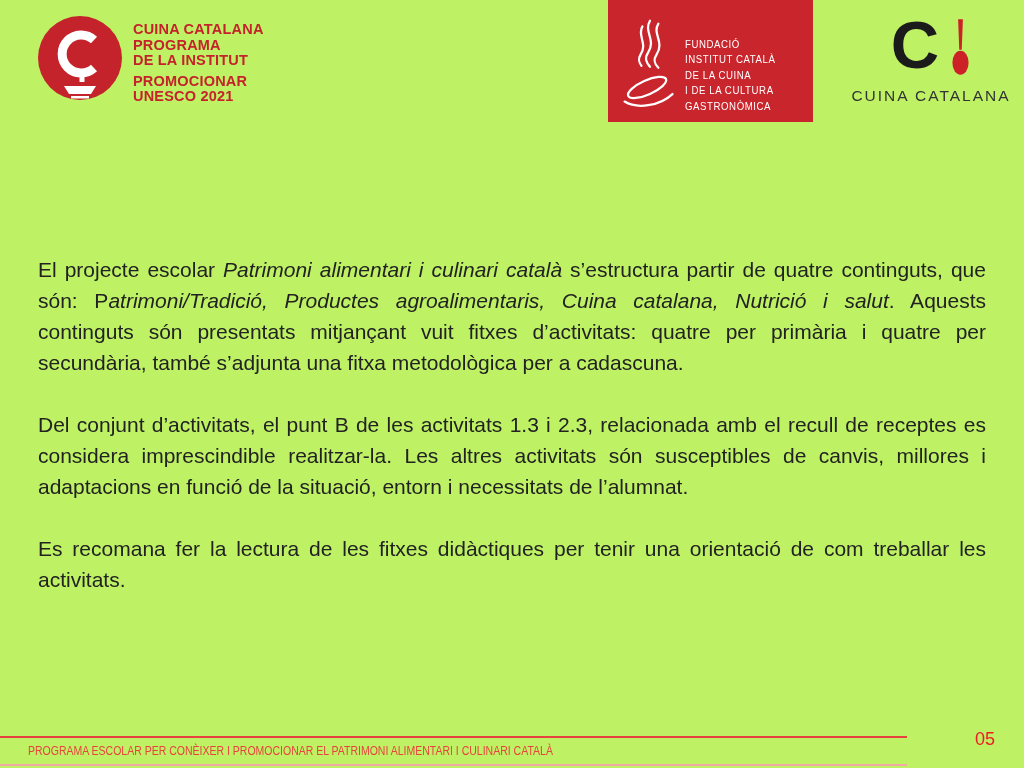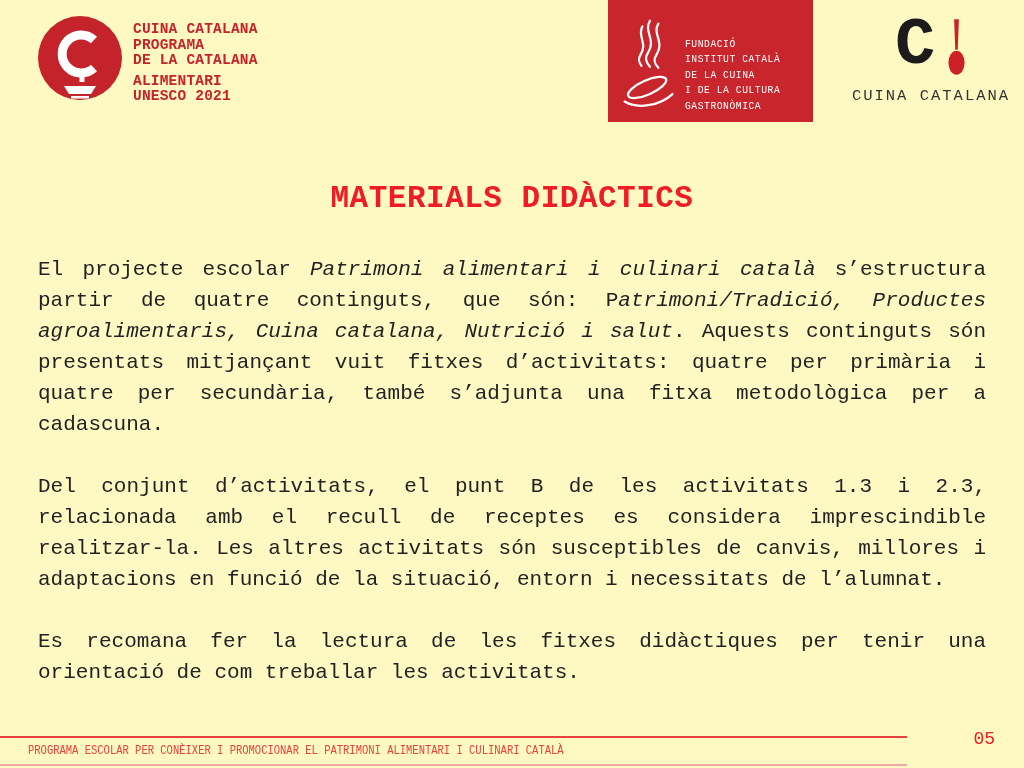--- a/index.html
+++ b/index.html
@@ -1,22 +1,22 @@
 <!DOCTYPE html>
 <html style="--brand-red: #c5232b; --square-red: #c9252c; --title-red: #ee1c25; --footer-red: #e8423e; --spoon-red: #cc2127; --text-dark: #222222; --rule-light: #f0a9a6;"><head>
 <meta charset="utf-8">
 <style>
   * { box-sizing: border-box; }
   html, body { margin: 0; padding: 0; background: #ffffff; }
   .slide {
     position: relative;
     width: 1024px;
     height: 768px;
-    background: #fef9c3;
-    font-family: Liberation Mono, monospace;
+    background: #bef264;
+    font-family: Liberation Sans, sans-serif;
     overflow: hidden;
   }
 
   
   .logo-unesco {
     position: absolute;
     left: 38px;
     top: 13px;
     display: flex;
     align-items: flex-start;
@@ -161,23 +161,23 @@
     <svg class="emblem-svg" viewBox="0 0 84 92">
       <circle class="emblem-circle" cx="42" cy="45" r="42"></circle>
       <path class="emblem-stroke" d="M 56 27 A 19 19 0 1 0 56 55" stroke-width="9"></path>
       <path class="emblem-stroke" d="M44 58 v11" stroke-width="5"></path>
       <path class="emblem-fill" d="M26 73 h32 l-5 8 h-22 z"></path>
       <rect class="emblem-fill" x="33" y="83" width="18" height="2.5"></rect>
     </svg>
     <div class="unesco-text">
       <div class="u-line">CUINA CATALANA</div>
       <div class="u-line">PROGRAMA</div>
-      <div class="u-line">DE LA CATALANA</div>
+      <div class="u-line">DE LA INSTITUT</div>
       <div class="u-sub-group">
-        <div class="u-line">ALIMENTARI</div>
+        <div class="u-line">PROMOCIONAR</div>
         <div class="u-line">UNESCO 2021</div>
       </div>
     </div>
   </div>
 
   <div class="logo-fundacio">
     <svg class="steam-svg" viewBox="0 0 66 104">
       <path class="steam" d="M34 6 C27 18 41 26 32 40 C28 46 30 50 34 55"></path>
       <path class="steam" d="M43 9 C36 20 50 28 41 42 C37 48 39 52 43 56"></path>
       <path class="steam" d="M26 12 C20 22 32 30 24 42 C21 47 22 50 25 54"></path>
@@ -197,21 +197,20 @@
     <div class="cc-mark">
       <span class="cc-letter">C</span>
       <svg class="spoon-svg" viewBox="0 0 22 60">
         <path class="spoon" d="M8.5 1 L13.5 1 L12.3 33 L9.7 33 Z"></path>
         <ellipse class="spoon" cx="11" cy="46.5" rx="8.5" ry="12.5"></ellipse>
       </svg>
     </div>
     <div class="cc-caption">CUINA CATALANA</div>
   </div>
 
-  <div class="slide-title">MATERIALS DIDÀCTICS</div>
 
   <div class="body-text">
       <p><span>El projecte escolar </span><span class="it">Patrimoni alimentari  i culinari català</span><span> s’estructura partir de quatre continguts, que són: P</span><span class="it">atrimoni/Tradició, Productes agroalimentaris, Cuina catalana, Nutrició i salut</span><span>.  Aquests continguts són presentats mitjançant vuit fitxes d’activitats: quatre per primària i quatre per secundària, també s’adjunta una fitxa metodològica per a cadascuna.</span></p>
       <p><span>Del conjunt d’activitats,  el punt B de les activitats 1.3 i 2.3, relacionada amb el recull de receptes es considera imprescindible realitzar-la. Les altres activitats  són susceptibles de canvis,  millores i adaptacions en funció de la situació, entorn i necessitats de l’alumnat.</span></p>
       <p><span>Es recomana fer la lectura de les fitxes didàctiques per tenir una orientació de com treballar  les activitats.</span></p>
     </div>
 
   <div class="footer-rule"></div>
   <div class="footer-text">PROGRAMA ESCOLAR PER CONÈIXER I PROMOCIONAR EL PATRIMONI ALIMENTARI I CULINARI CATALÀ</div>
   <div class="bottom-rule"></div>

